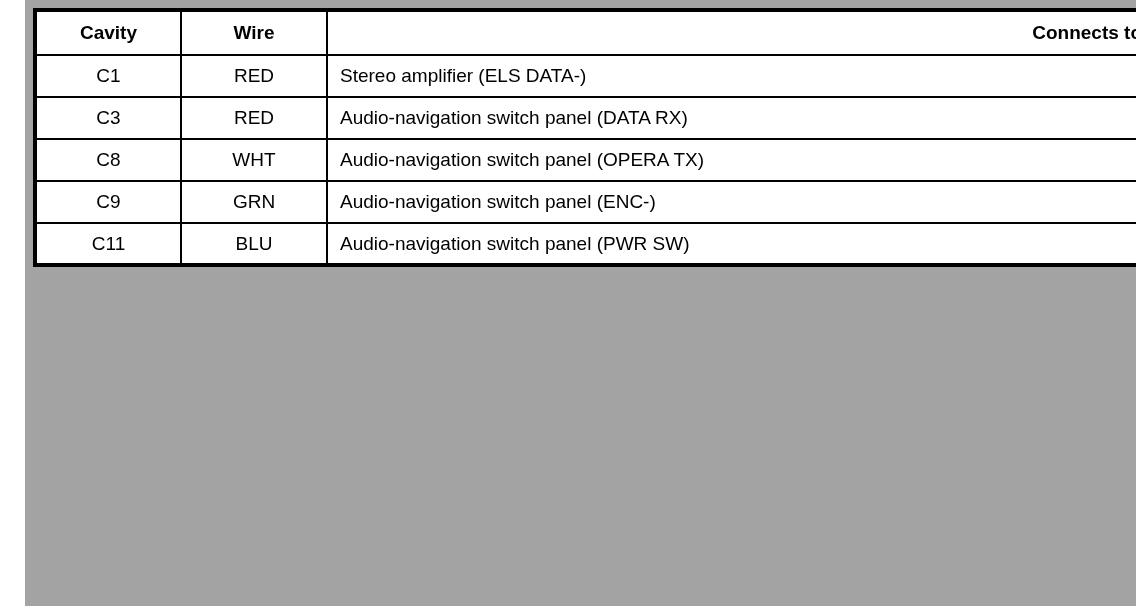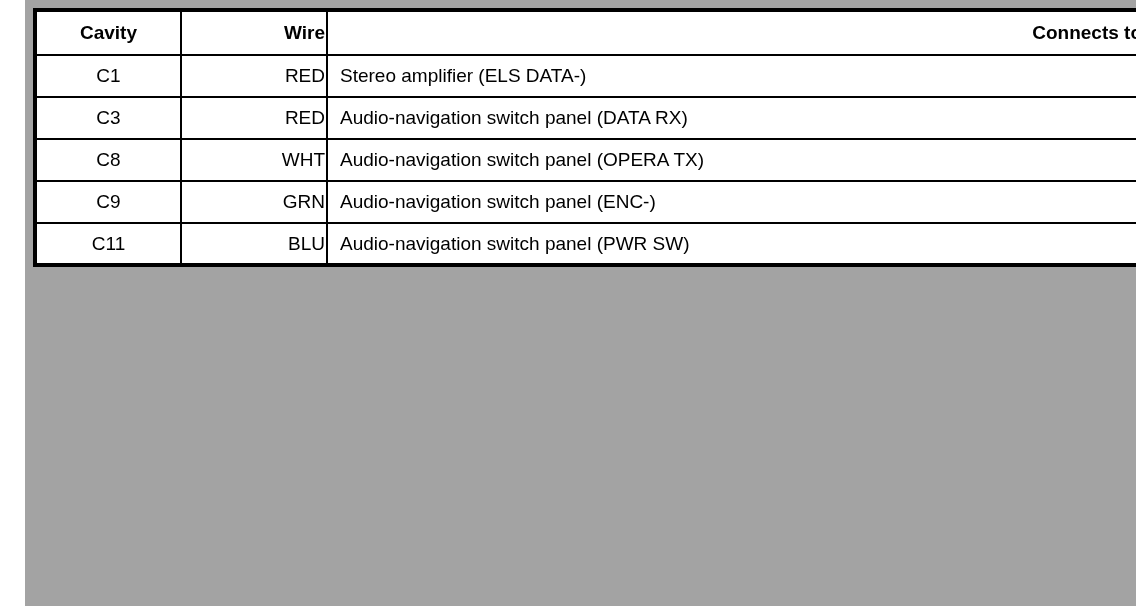--- a/index.html
+++ b/index.html
@@ -33,21 +33,21 @@
   table.wiring td {
     border: 2px solid #000000;
     background: #ffffff;
     vertical-align: middle;
     overflow: hidden;
     white-space: nowrap;
   }
   table.wiring thead tr { height: 45px; }
   table.wiring tbody tr { height: 42px; }
   th.c-cavity, td.c-cavity { text-align: center; }
-  th.c-wire,   td.c-wire   { text-align: right; }
+  th.c-wire,   td.c-wire   { text-align: center; }
   th.c-connects { text-align: right; }
   td.c-connects {
     text-align: left;
     padding-left: 12px;
     padding-right: 6px;
   }
   thead th { font-weight: bold; }
   td.c-wire sup {
     font-size: 13px;
     line-height: 0;

